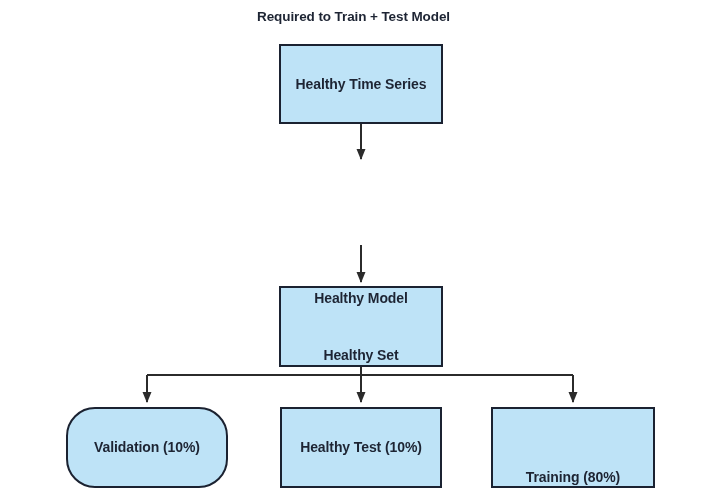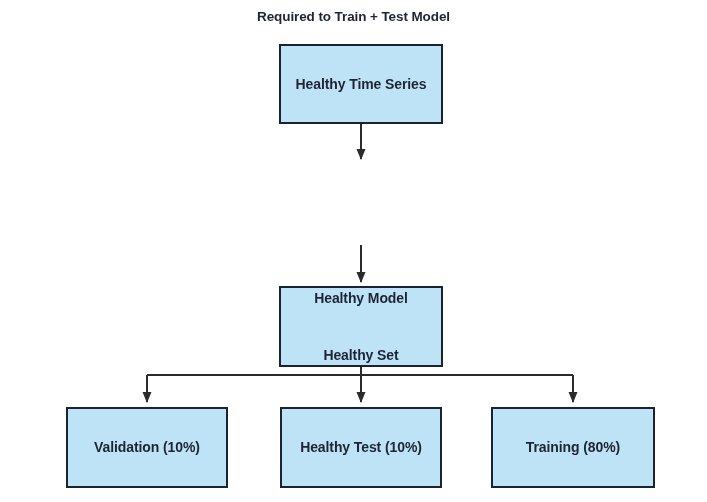--- a/index.html
+++ b/index.html
@@ -52,23 +52,23 @@
     font-size:14px;
     font-weight:bold;
     color:var(--text);
     line-height:1.3;
     letter-spacing:-0.1px;
   }
   .node span{display:block;}
   .n1{left:279px;top:44px;width:164px;height:80px;}
   .n2{left:279px;top:163px;width:164px;height:81px;}
   .n3{left:279px;top:286px;width:164px;height:81px;gap:38px;}
-  .n4{left:66px;top:407px;width:162px;height:81px;}
+  .n4{left:66px;top:407px;width:162px;height:81px;border-radius:29px;}
   .n5{left:280px;top:407px;width:162px;height:81px;}
-  .n6{left:491px;top:407px;width:164px;height:81px;}
+  .n6{left:491px;top:407px;width:164px;height:81px;justify-content:flex-end;}
 </style>
 </head>
 <body>
 
 <div class="canvas">
 
   <div class="diagram-title">Required to Train + Test Model</div>
 
   <svg class="connectors" viewBox="0 0 707 502" xmlns="http://www.w3.org/2000/svg" aria-hidden="true">
     <defs>

